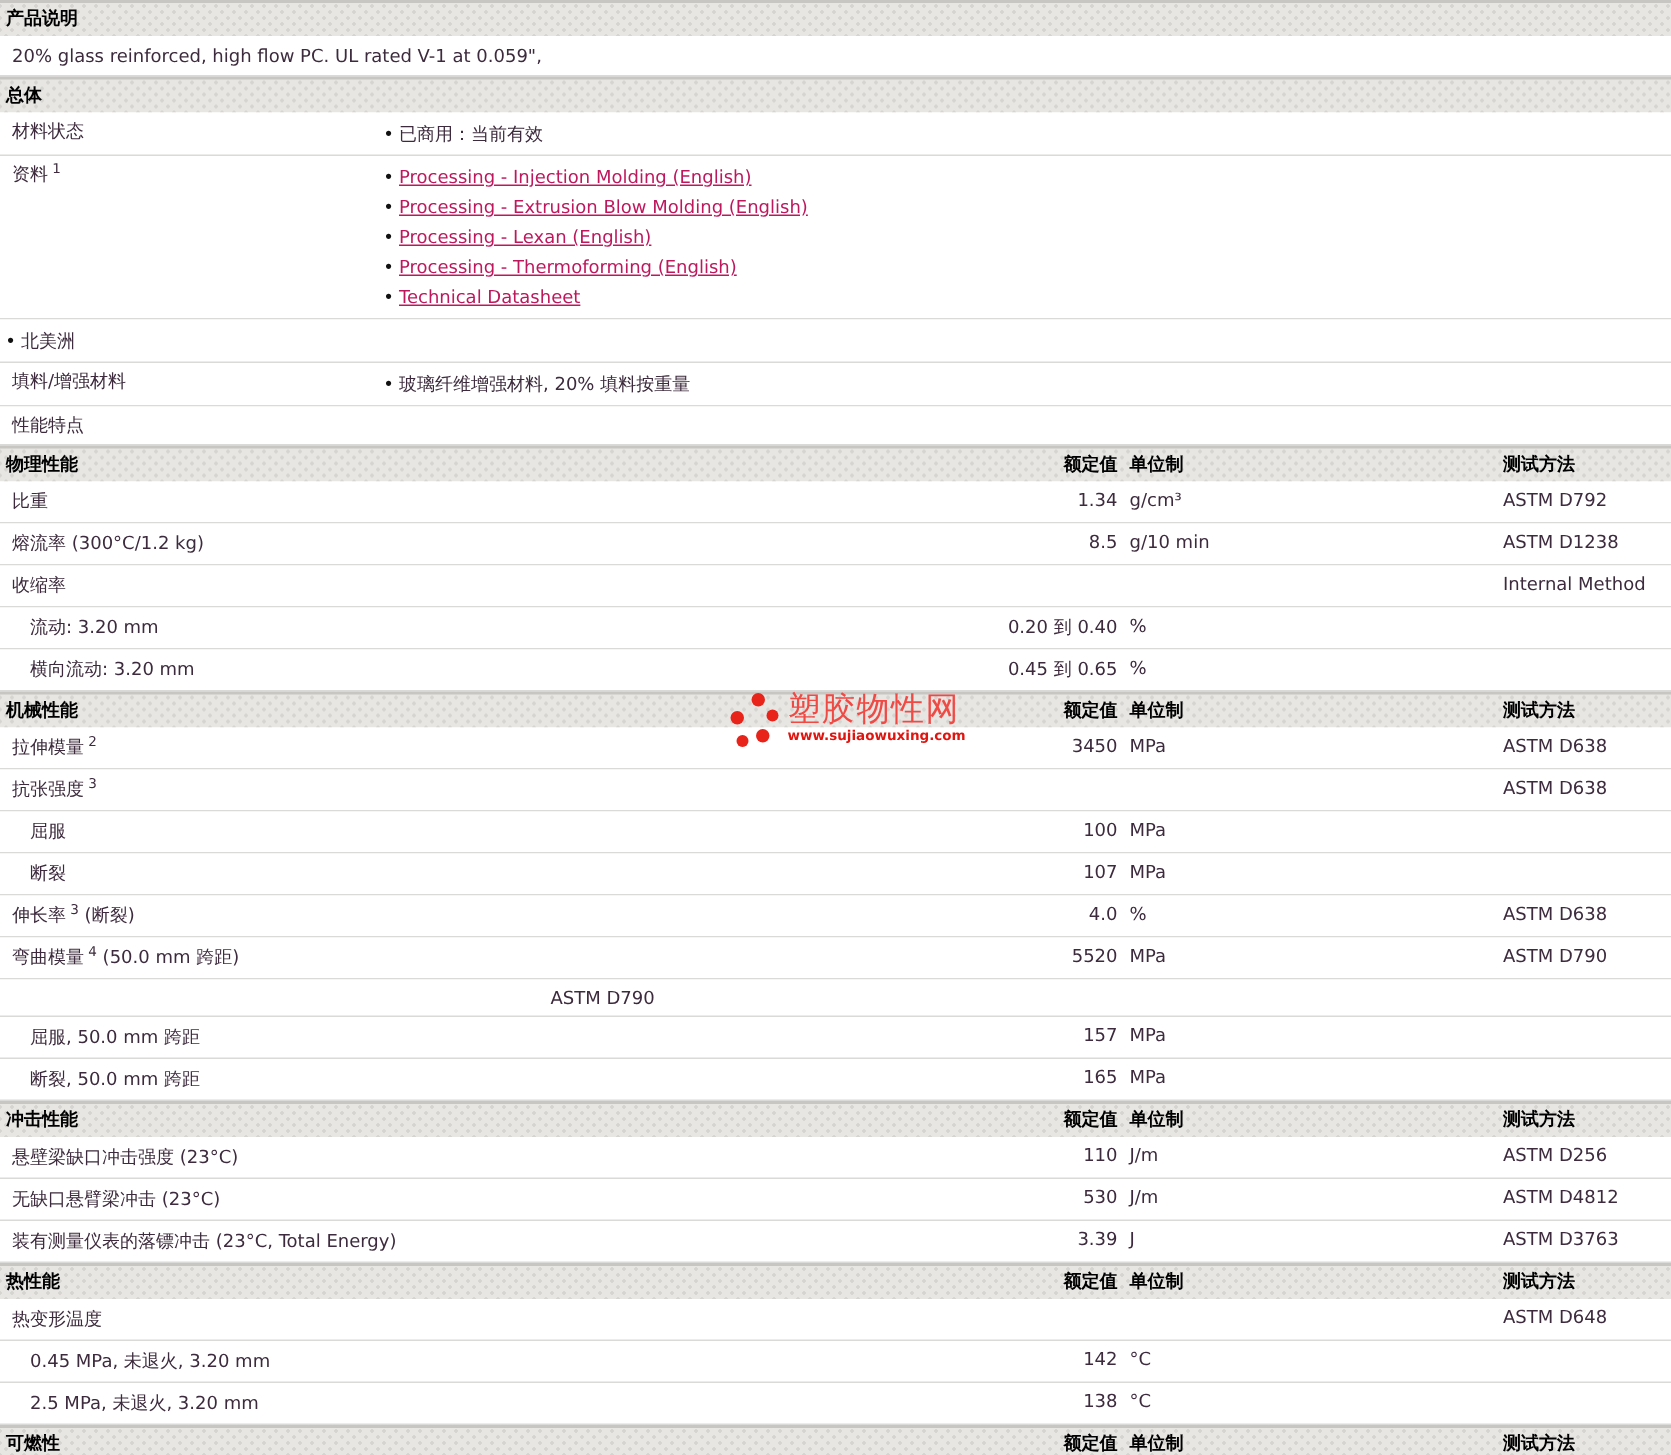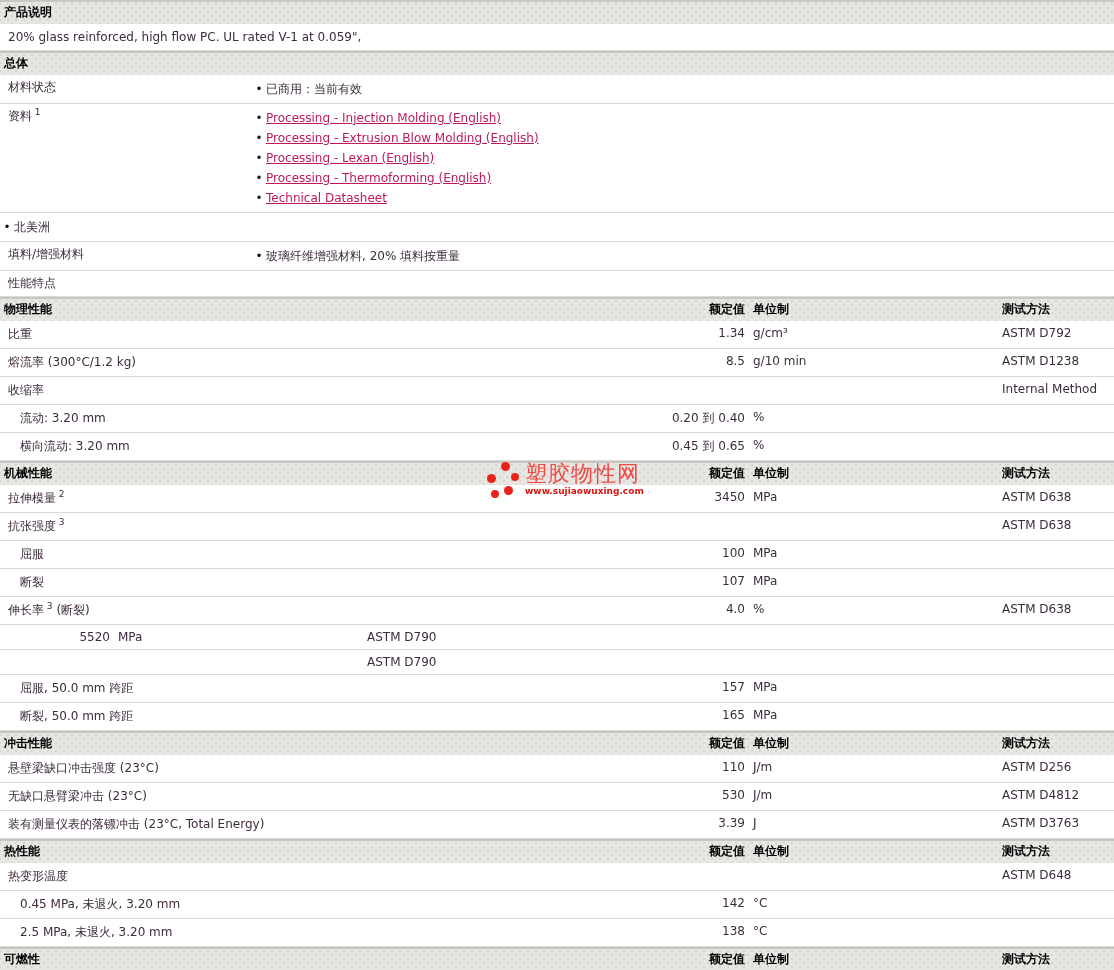--- a/index.html
+++ b/index.html
@@ -157,20 +157,21 @@
       <div class="c-unit">MPa</div>
       <div class="c-method"></div>
     </div>
     <div class="row prow">
       <div class="c-label"><span>伸长率</span><sup> 3</sup><span> (断裂)</span></div>
       <div class="c-value">4.0</div>
       <div class="c-unit">%</div>
       <div class="c-method">ASTM D638</div>
     </div>
     <div class="row prow">
+      <div class="c-label"><span>弯曲模量</span><sup> 4</sup><span> (50.0 mm 跨距)</span></div>
       <div class="c-value">5520</div>
       <div class="c-unit">MPa</div>
       <div class="c-method">ASTM D790</div>
     </div>
     <div class="row prow">
       <div class="c-value"></div>
       <div class="c-unit"></div>
       <div class="c-method">ASTM D790</div>
     </div>
     <div class="row prow">

